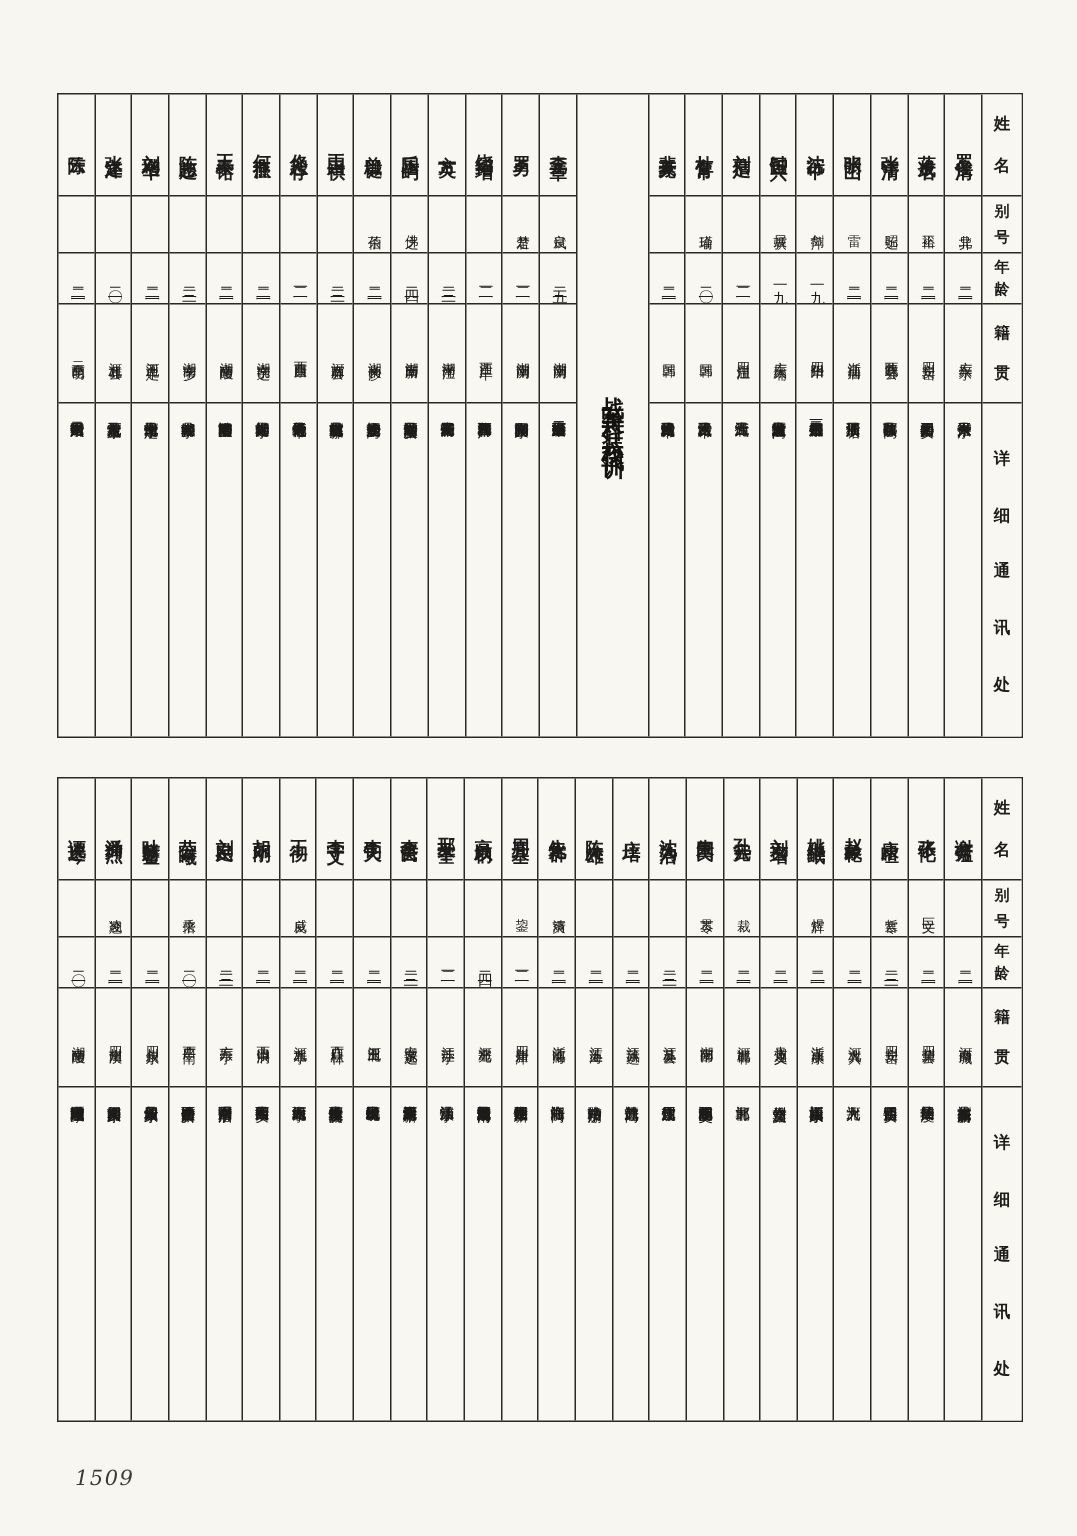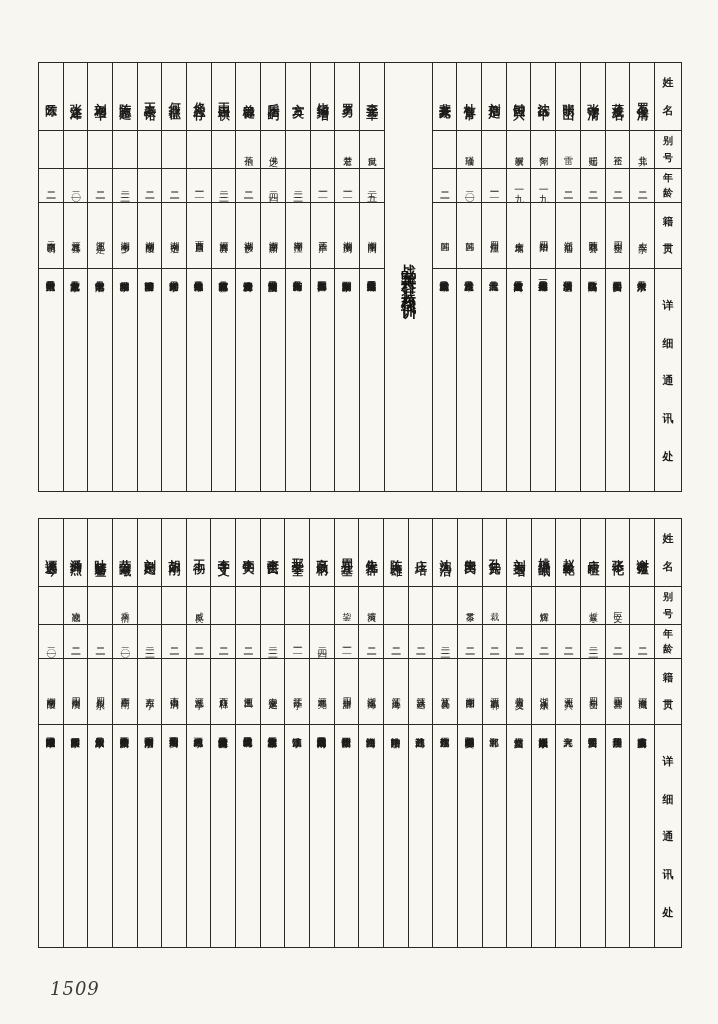--- a/index.html
+++ b/index.html
@@ -57,21 +57,21 @@
 
   .section-title {
     writing-mode:vertical-rl; text-orientation:upright;
     font-size:15px; font-weight:600; letter-spacing:5px;
     color:#141310;
   }
 
   .page-number {
     position:absolute; left:50px; top:978px;
     font-family:"DejaVu Serif", serif; font-style:italic;
-    font-size:18px; color:#3c3a35; letter-spacing:1px;
+    font-size:14px; color:#3c3a35; letter-spacing:1px;
   }
 </style>
 </head>
 <body>
 
 <div class="page">
   <div class="table top" id="top-table">
       <div class="col header-col">
         <div class="cell name hdr">
           <span>姓</span>

